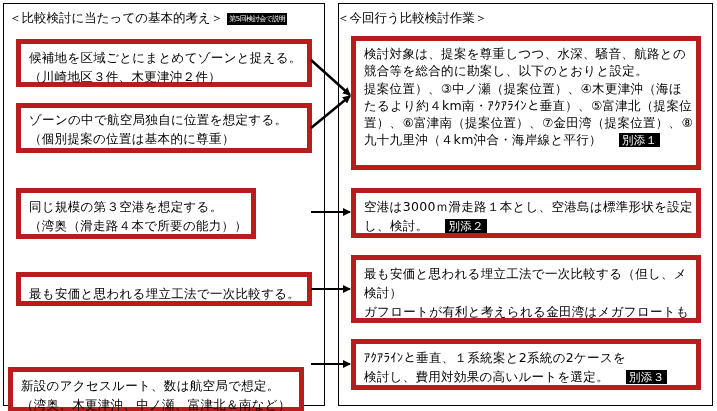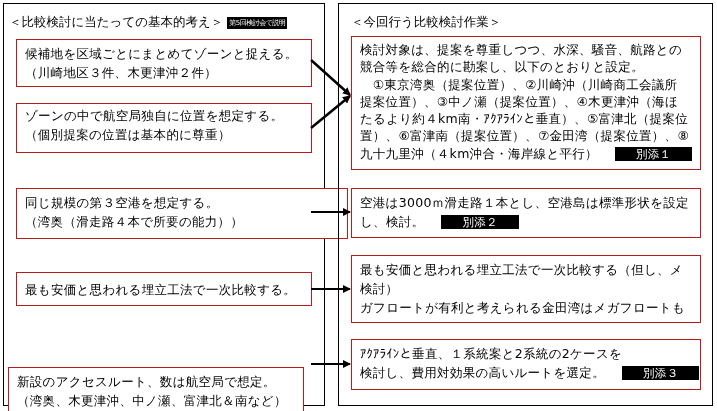--- a/index.html
+++ b/index.html
@@ -1,23 +1,23 @@
 <!DOCTYPE html>
 <html><head>
 <meta charset="utf-8">
 <style>
   html, body { margin:0; padding:0; background:#fff; }
   body { width:717px; height:411px; position:relative; overflow:hidden;
          font-family:"DejaVu Sans", sans-serif; color:#000; font-size:12.5px; }
   .outer { position:absolute; border:1px solid #000; box-sizing:border-box; }
-  .heading { position:absolute; font-size:12.5px; white-space:nowrap; line-height:24px; }
-  .box { position:absolute; border:1px solid #b91c1c; box-sizing:border-box; background:#fff;
+  .heading { position:absolute; font-size:12.5px; white-space:nowrap; line-height:16px; }
+  .box { position:absolute; border:5px solid #b91c1c; box-sizing:border-box; background:#fff;
          padding:4px 6px 4px 8px; line-height:19px; font-size:12.5px; letter-spacing:0.3px; }
   .line { display:block; white-space:nowrap; }
-  .badge { background:#000; color:#fff; padding:0 21px; font-size:11.5px; white-space:nowrap; }
+  .badge { background:#000; color:#fff; padding:0 3px; font-size:11.5px; white-space:nowrap; }
   .badge-tiny { background:#000; color:#fff; font-size:7px; padding:2px 2px; letter-spacing:-0.5px;
                 vertical-align:middle; white-space:nowrap; }
   svg.conn { position:absolute; left:0; top:0; pointer-events:none; }
 </style>
 </head>
 <body>
 
 <div class="outer" style="left:3px; top:3px; width:322px; height:403px;"></div>
 <div class="heading" style="left:9px; top:10px;">
   <span>＜比較検討に当たっての基本的考え＞</span>
@@ -25,39 +25,38 @@
 </div>
 
 <div class="box" style="left:16px; top:39px; width:296px; height:48px;">
   <span class="line">候補地を区域ごとにまとめてゾーンと捉える。</span>
   <span class="line">（川崎地区３件、木更津沖２件）</span>
 </div>
 <div class="box" style="left:16px; top:103px; width:296px; height:50px;font-family:Liberation Mono, monospace;">
   <span class="line">ゾーンの中で航空局独自に位置を想定する。</span>
   <span class="line">（個別提案の位置は基本的に尊重）</span>
 </div>
-<div class="box" style="left:16px; top:188px; width:332px; height:51px;">
+<div class="box" style="left:16px; top:188px; width:240px; height:51px;">
   <span class="line">同じ規模の第３空港を想定する。</span>
   <span class="line">（湾奥（滑走路４本で所要の能力））</span>
 </div>
 <div class="box" style="left:16px; top:272px; width:296px; height:34px; padding-top:7px;">
   <span class="line">最も安価と思われる埋立工法で一次比較する。</span>
 </div>
 <div class="box" style="left:8px; top:339px; width:296px; height:45px;margin-top:28px;">
   <span class="line">新設のアクセスルート、数は航空局で想定。</span>
   <span class="line">（湾奥、木更津沖、中ノ瀬、富津北＆南など）</span>
 </div>
 
 <div class="outer" style="left:338px; top:3px; width:375px; height:403px;"></div>
-<div class="heading" style="left:351px; top:10px;">＜今回行う比較検討作業＞</div>
+<div class="heading" style="left:337px; top:10px;">＜今回行う比較検討作業＞</div>
 
 <div class="box" style="left:351px; top:36px; width:350px; height:134px; line-height:17.3px;">
   <span class="line">検討対象は、提案を尊重しつつ、水深、騒音、航路との</span>
   <span class="line">競合等を総合的に勘案し、以下のとおりと設定。</span>
-  <span class="line">　①東京湾奥（提案位置）、②川崎沖（川崎商工会議所</span>
   <span class="line">提案位置）、③中ノ瀬（提案位置）、④木更津沖（海ほ</span>
   <span class="line">たるより約４km南・ｱｸｱﾗｲﾝと垂直）、⑤富津北（提案位</span>
   <span class="line">置）、⑥富津南（提案位置）、⑦金田湾（提案位置）、⑧</span>
   <span class="line">
     <span>九十九里沖（４km沖合・海岸線と平行）</span>
     &nbsp;&nbsp;&nbsp;<span class="badge">別添１</span>
   </span>
 </div>
 
 <div class="box" style="left:351px; top:188px; width:350px; height:50px;">

